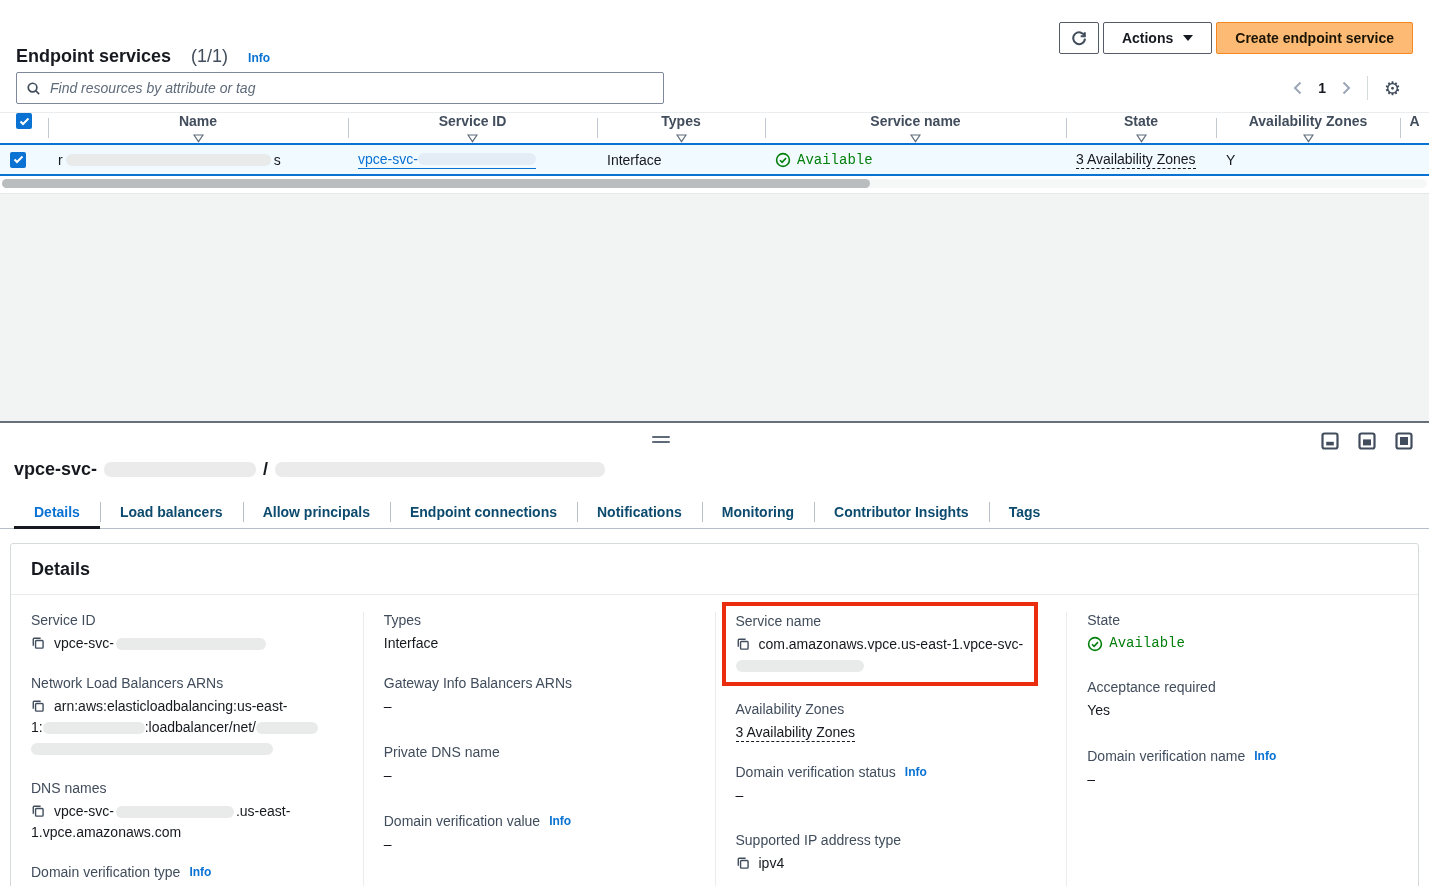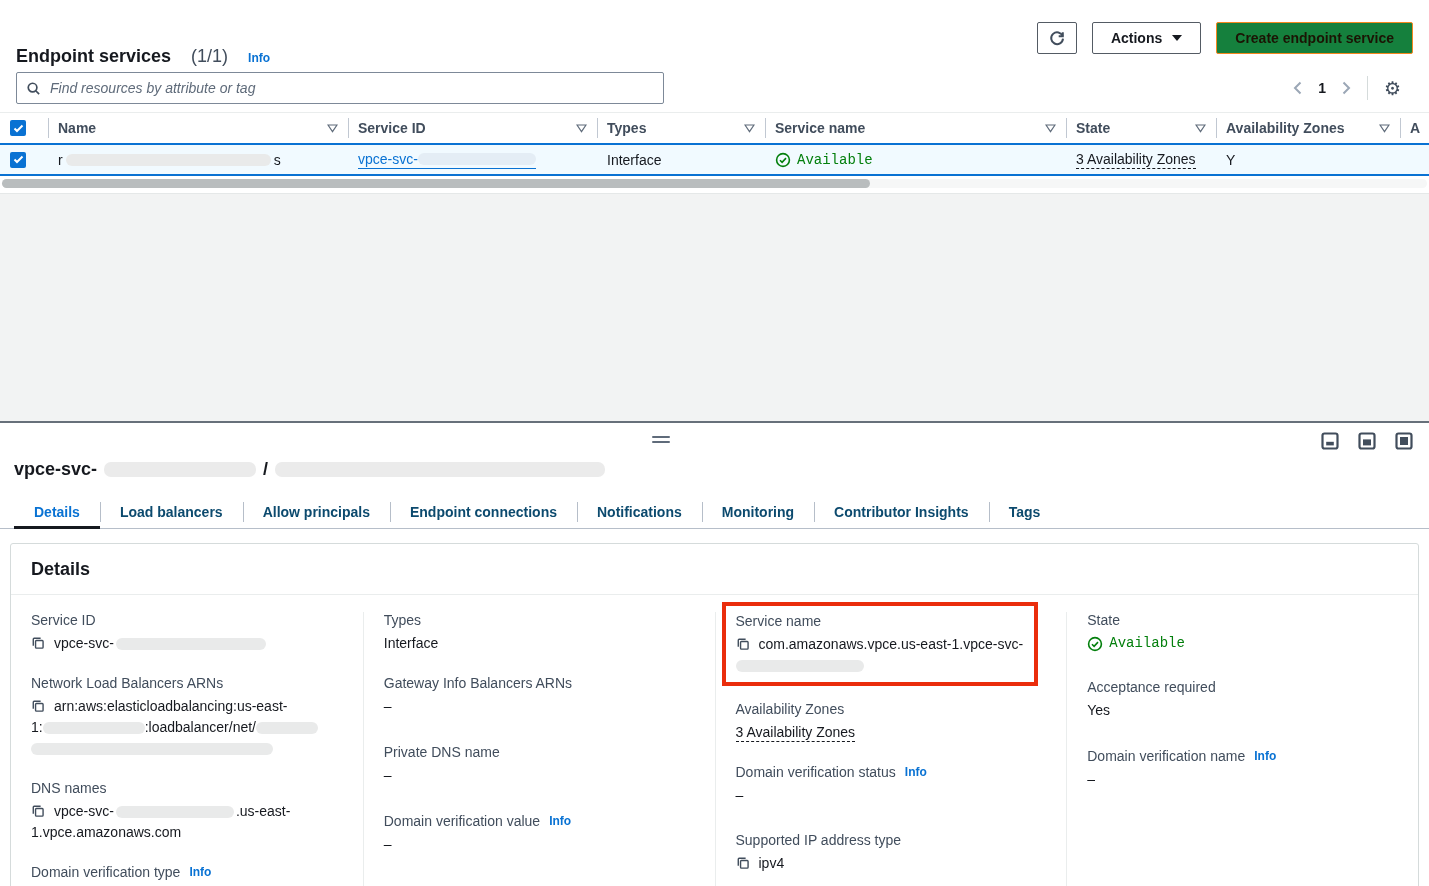--- a/index.html
+++ b/index.html
@@ -11,46 +11,46 @@
   }
   a { text-decoration:none; cursor:pointer; }
   svg { display:block; }
 
   
   .title-row { display:flex; justify-content:space-between; align-items:center; padding:9px 16px 3px 16px; }
   .title-left { display:flex; align-items:baseline; gap:20px;margin-top:37px; }
   .page-title { font-size:18px; font-weight:700; margin:0; }
   .res-count { font-size:18px; font-weight:400; color:#414d5c; }
   .info-link { font-size:12px; font-weight:700; color:#0972d3; }
-  .title-right { display:flex; align-items:center; gap:15px; }
+  .title-right { display:flex; align-items:center; gap:4px; }
   .btn { height:32px; border:1px solid #545b64; background:#fff; border-radius:2px;
          font-family:inherit; font-size:14px; font-weight:700; color:#16191f;
          display:flex; align-items:center; gap:10px; padding:0 18px; cursor:pointer; }
   .btn.icon-only { width:40px; padding:0; justify-content:center; }
-  .btn.primary { background:#15803d; border-color:#f5871f; color:#1b1404;text-align:center; }
+  .btn.primary { background:#fdba74; border-color:#f5871f; color:#1b1404;text-align:center; }
   .caret-down { width:0; height:0; border-left:5px solid transparent; border-right:5px solid transparent; border-top:6px solid #16191f; }
 
   .toolbar-row { display:flex; justify-content:space-between; align-items:center; padding:2px 24px 8px 16px; }
   .search-box { width:648px; height:32px; border:1px solid #7d8998; border-radius:2px;
                 display:flex; align-items:center; gap:7px; padding:0 9px; background:#fff; }
   .search-box input { border:none; outline:none; flex:1; font-family:inherit; font-size:14px;
                       font-style:italic; color:#16191f; background:transparent; }
   .search-box input::placeholder { color:#5f6b7a; font-style:italic; }
   .pagination { display:flex; align-items:center; gap:12px; }
   .pg-btn { background:none; border:none; padding:4px; cursor:pointer; }
   .page-num { font-weight:700; font-size:14px; color:#16191f; }
   .v-div { width:1px; height:24px; background:#d5dbdb; }
   .gear { font-size:19px; color:#414d5c; line-height:1; }
 
   
   .grid-cols { display:grid; grid-template-columns:48px 300px 249px 168px 301px 150px 184px 29px; }
   .thead { height:31px; border-top:1px solid #eaeded; align-items:center;
            font-weight:700; color:#414d5c; }
   .th { display:flex; justify-content:space-between; align-items:center; padding:0 10px;
-        position:relative; height:100%; overflow:hidden; white-space:nowrap; }
+        position:relative; height:100%; overflow:hidden; white-space:nowrap;flex-direction:column; }
   .th:not(:first-child)::before { content:""; position:absolute; left:0; top:5px; bottom:5px; width:1px; background:#c1c8d2; }
   .cb { width:16px; height:16px; border-radius:2px; background:#0972d3; display:flex; align-items:center; justify-content:center; cursor:pointer; }
   .trow { height:33px; background:#f1faff; border-top:2px solid #0972d3; border-bottom:2px solid #0972d3; align-items:center; color:#16191f; }
   .td { padding:0 10px; display:flex; align-items:center; overflow:hidden; white-space:nowrap; height:100%; }
   .redact { display:inline-block; height:12px; border-radius:6px; background:#e9eaea; vertical-align:middle; }
   .id-link { color:#0972d3; border-bottom:1px solid #0972d3; display:inline-flex; align-items:center; padding-bottom:1px; }
   .id-link .redact { background:#e4edf5; }
   .state-ok { color:#037f0c; display:inline-flex; align-items:center; gap:6px;font-family:Liberation Mono, monospace; }
   .dashed-link { color:#16191f; border-bottom:1px dashed #16191f; padding-bottom:1px; cursor:pointer; }
   .hscroll { height:9px; margin:3px 2px 0 2px; background:#f6f7f7; border-radius:5px; position:relative; }

